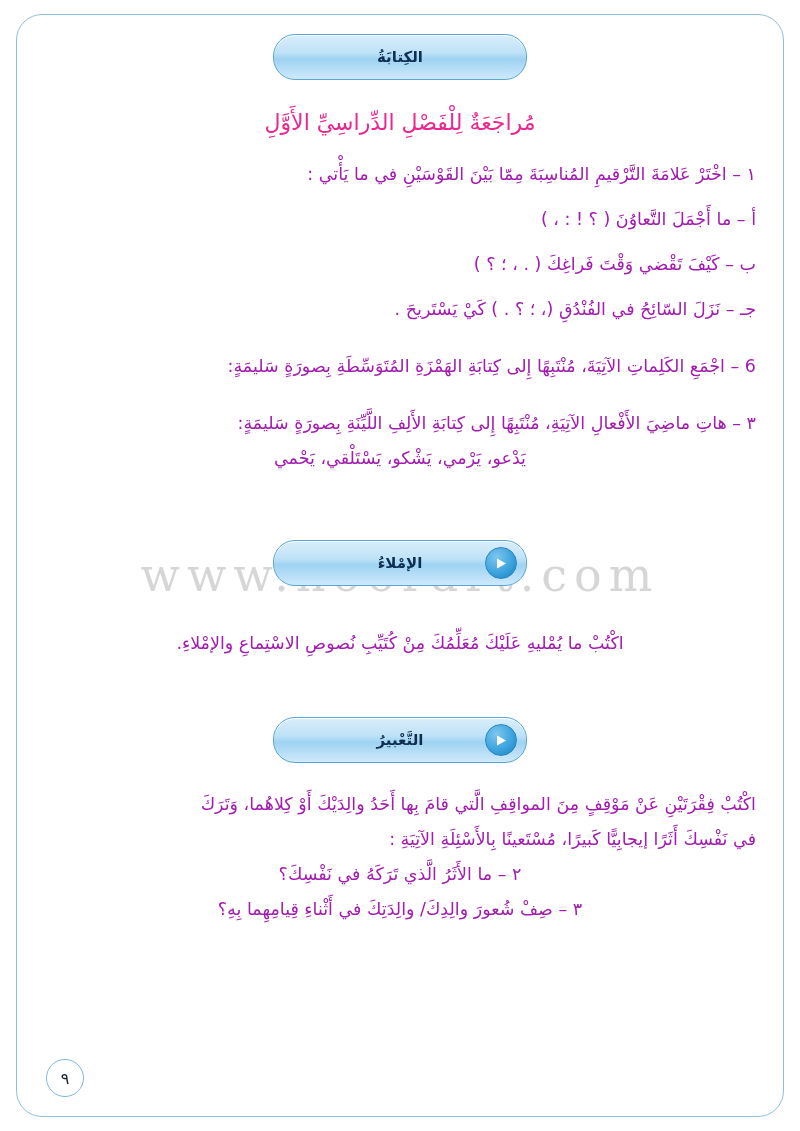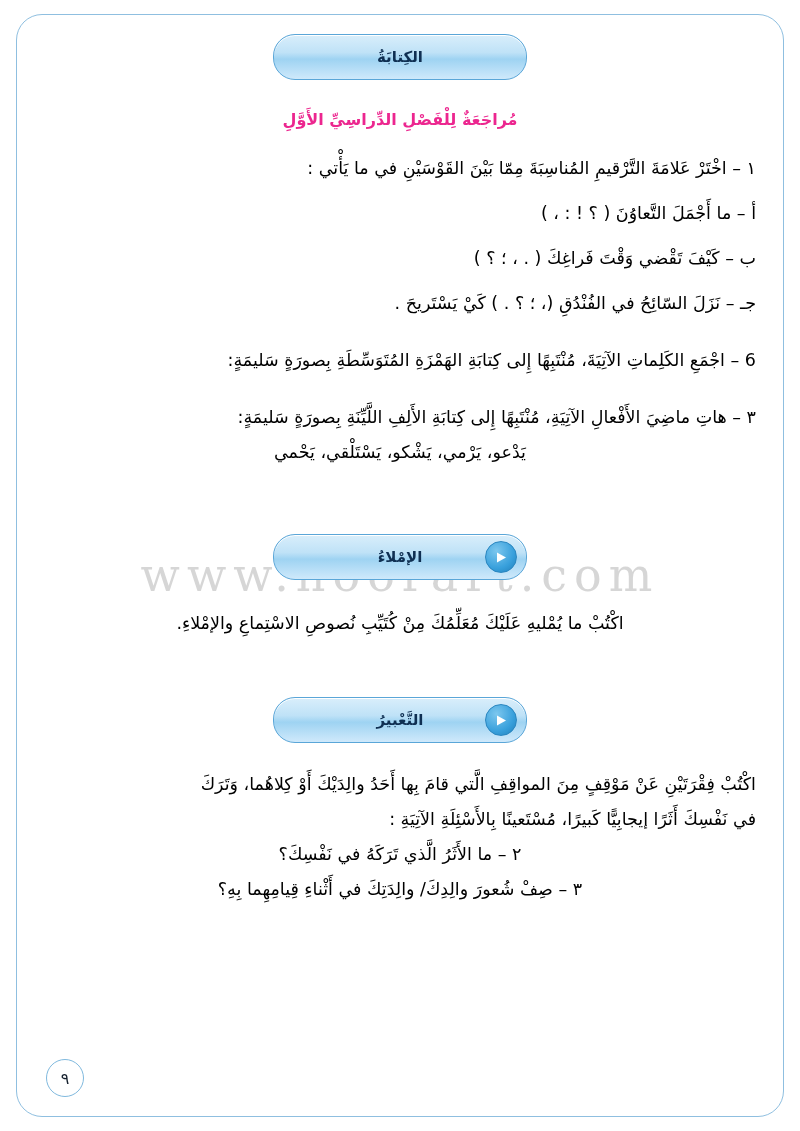--- a/index.html
+++ b/index.html
@@ -75,29 +75,29 @@
     display: flex;
     align-items: center;
     justify-content: center;
   }
   .pill .play-badge svg { display:block; }
 
   
   .red-heading {
     text-align: center;
     color: #ec268f;
-    font-size: 16px;
-    font-weight: bold;
+    font-size: 22px;
+    font-weight: normal;
     margin-top: 30px;
   }
 
   
   .para {
     font-size: 17.5px;
-    color: #000000;
+    color: #a21caf;
     line-height: 2.0;
     text-align: right;
     margin: 0;
   }
   .para.center {
     text-align: center;
   }
   .block {
     margin-top: 22px;
   }
@@ -177,21 +177,21 @@
       <div class="pill">
         <span class="pill-label">الإمْلاءُ</span>
         <span class="play-badge">
           <svg width="12" height="13" viewBox="0 0 12 13" aria-hidden="true">
             <polygon points="2,1.5 11,6.5 2,11.5" fill="#ffffff"></polygon>
           </svg>
         </span>
       </div>
     </div>
 
-    <div class="block" style="margin-top:26px;">
+    <div class="block" style="margin-top:40px;">
       <p class="para center">اكْتُبْ ما يُمْليهِ عَلَيْكَ مُعَلِّمُكَ مِنْ كُتَيِّبِ نُصوصِ الاسْتِماعِ والإمْلاءِ.</p>
     </div>
 
     <div class="pill-wrap" style="margin-top:56px;">
       <div class="pill">
         <span class="pill-label">التَّعْبيرُ</span>
         <span class="play-badge">
           <svg width="12" height="13" viewBox="0 0 12 13" aria-hidden="true">
             <polygon points="2,1.5 11,6.5 2,11.5" fill="#ffffff"></polygon>
           </svg>

